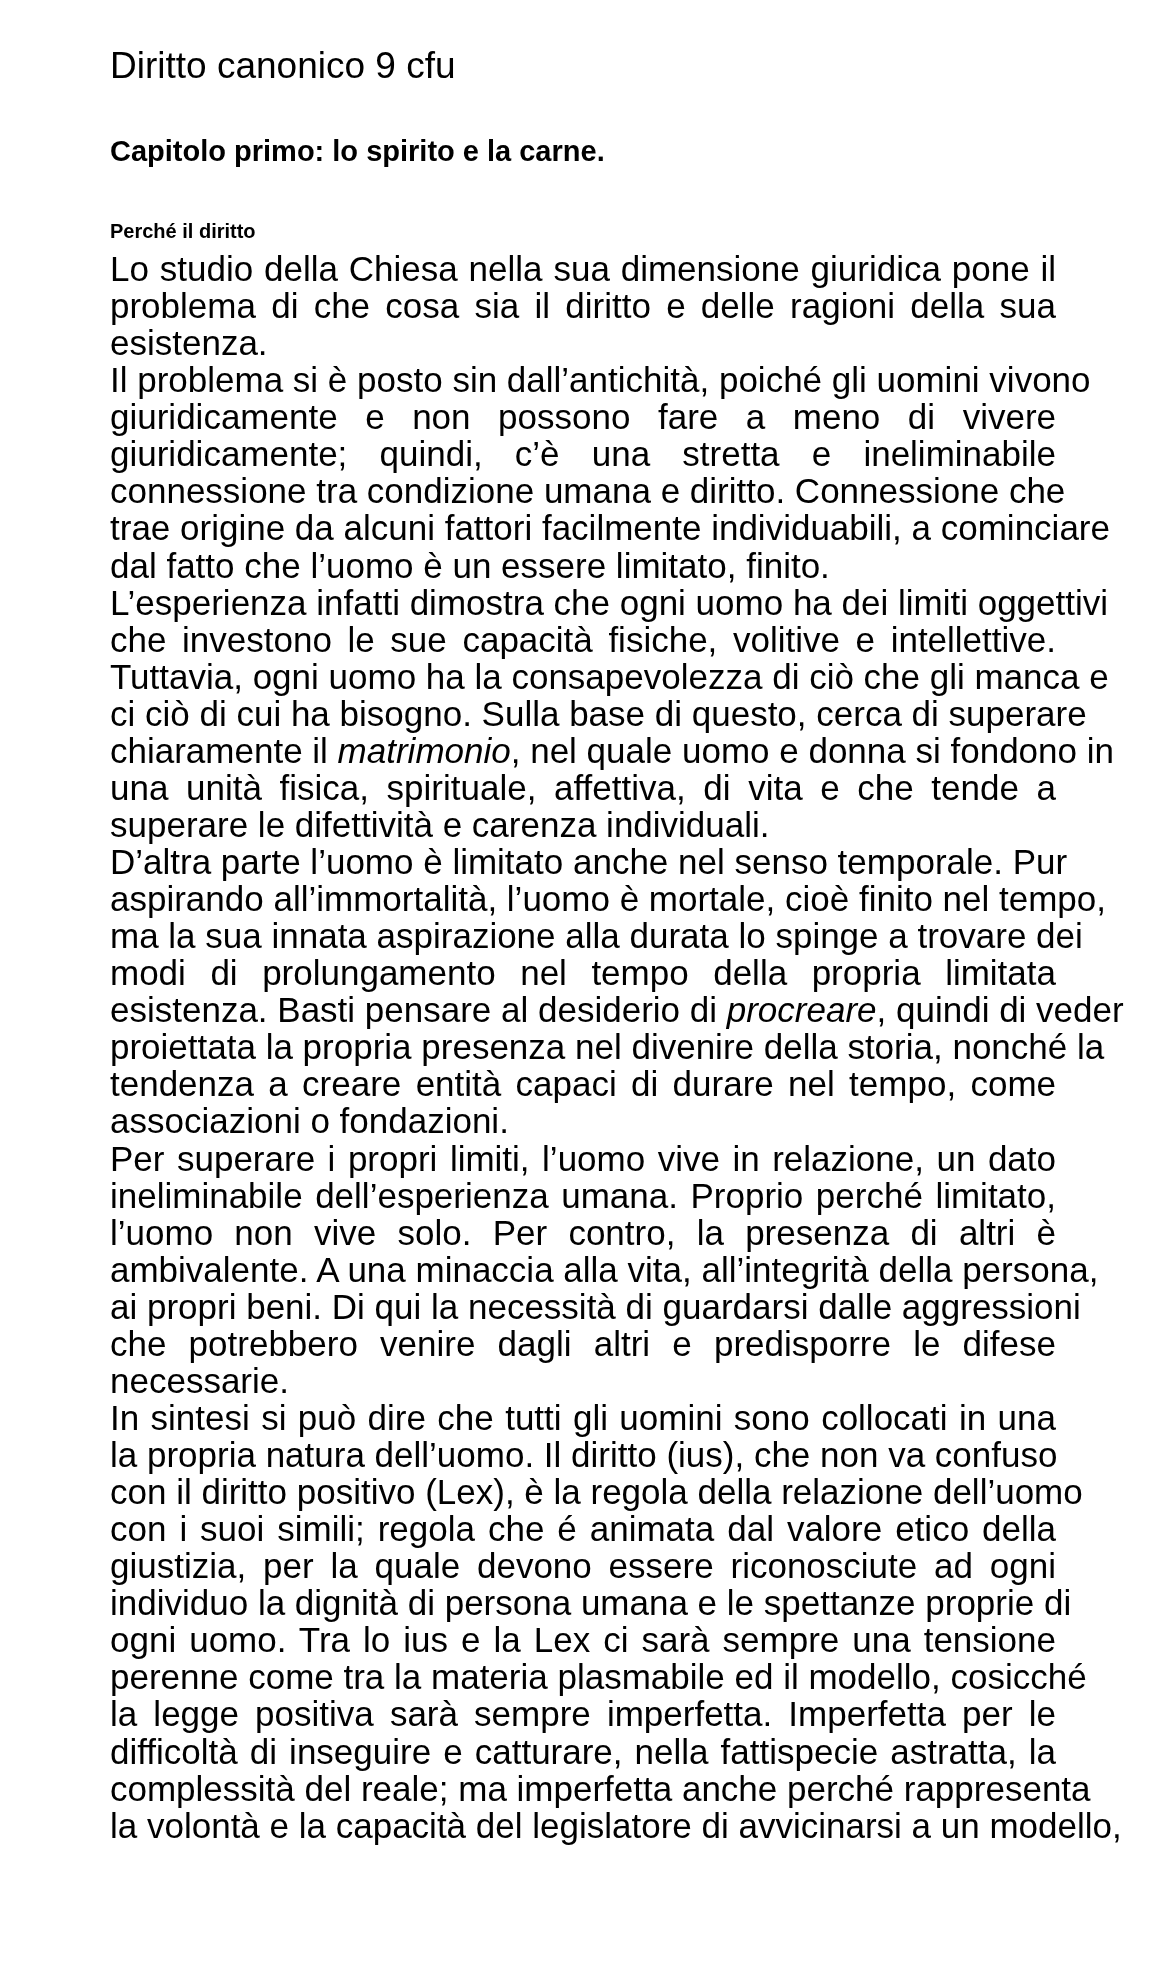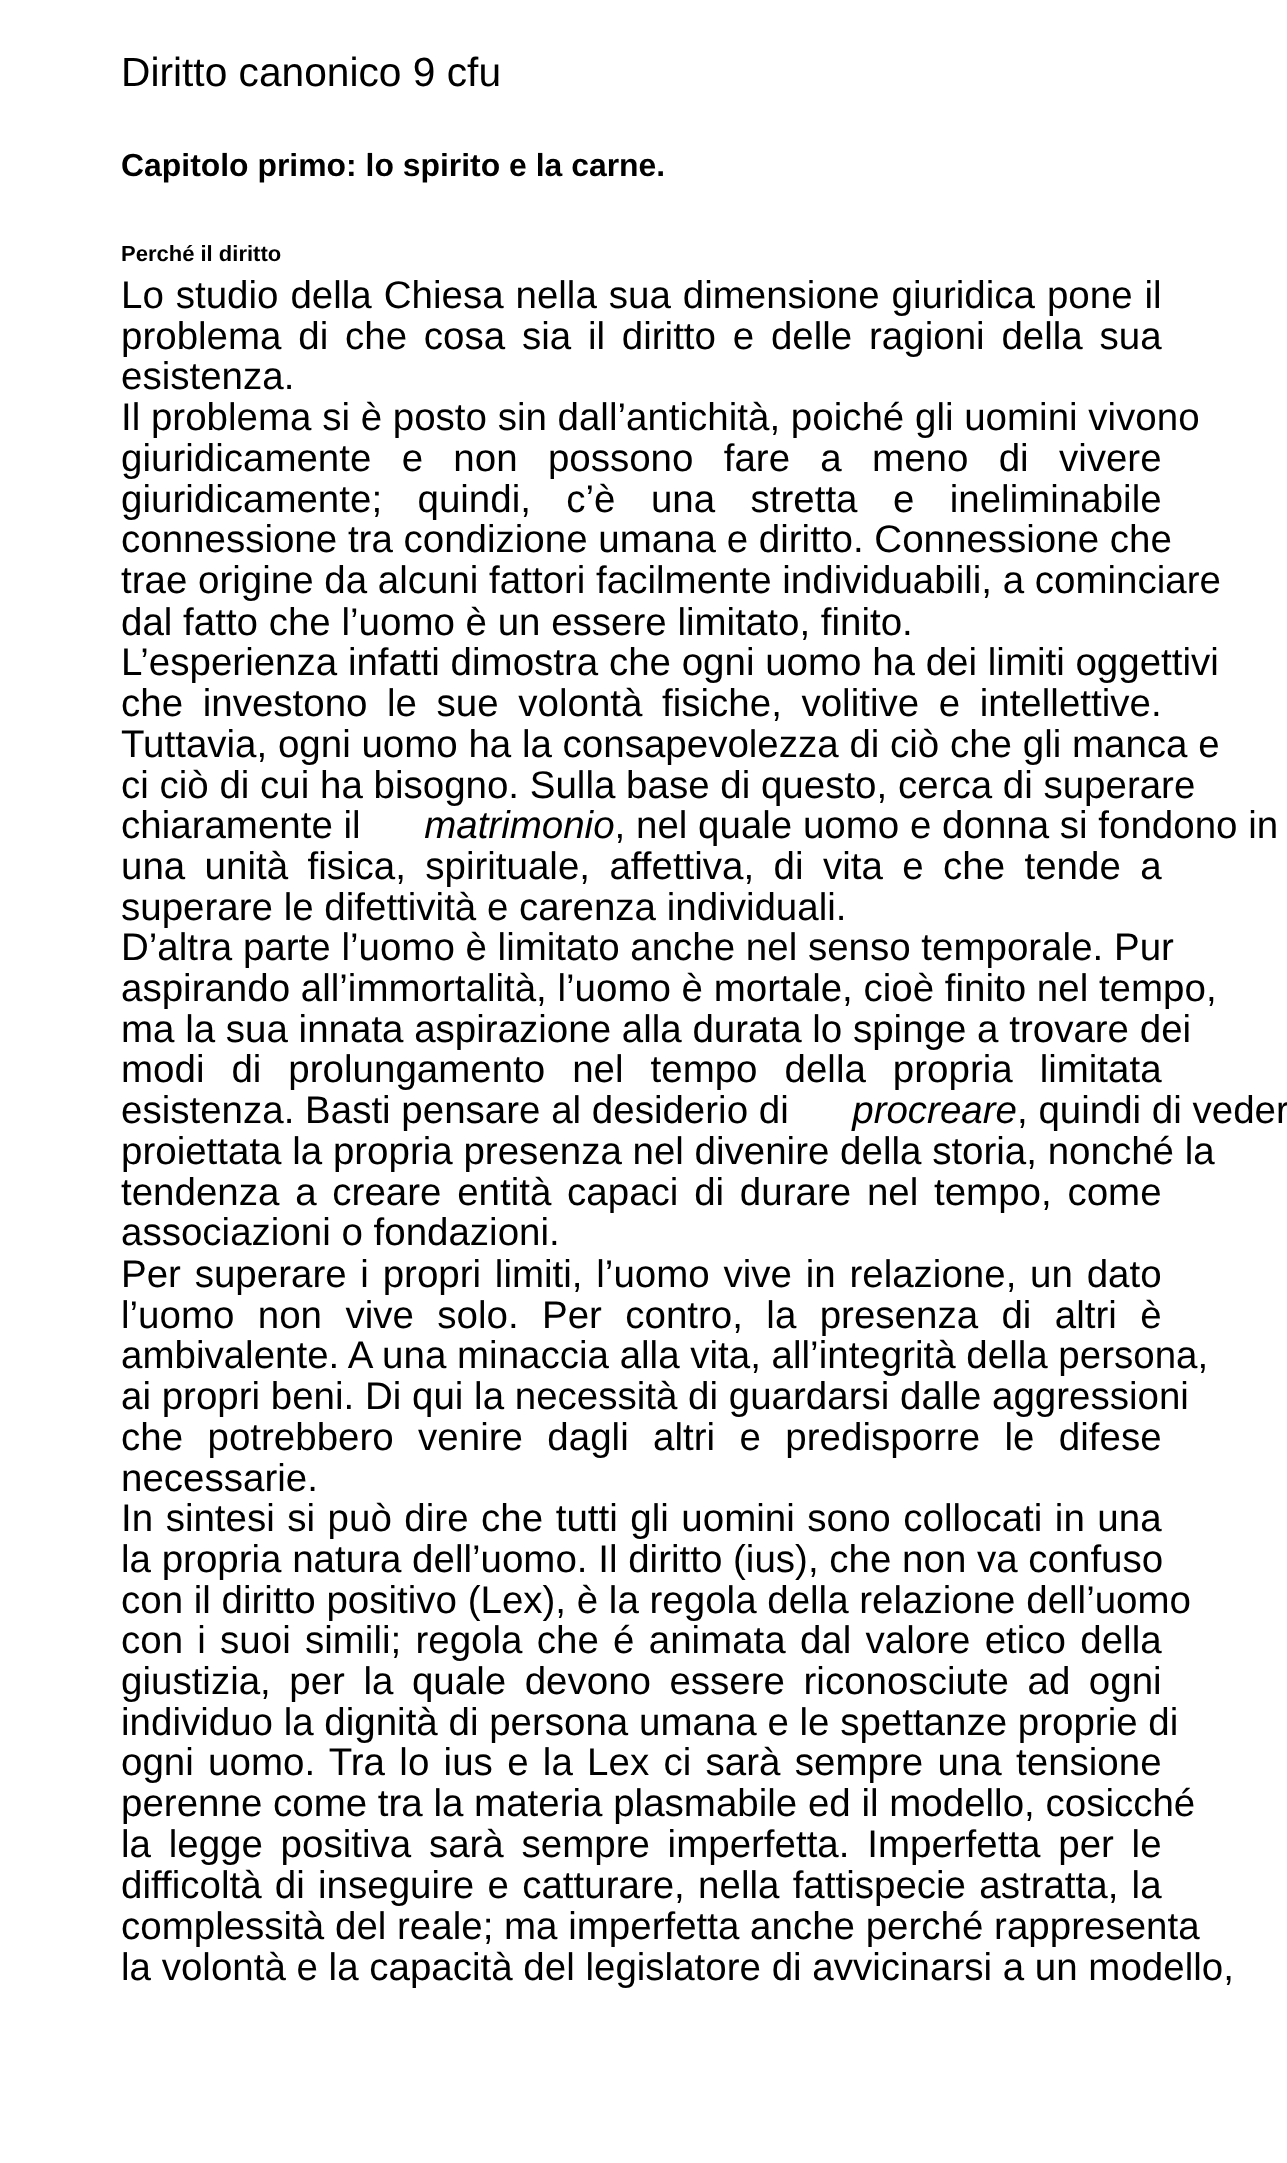--- a/index.html
+++ b/index.html
@@ -4,21 +4,21 @@
 <style>
   html, body { margin: 0; padding: 0; background: #ffffff; }
   body { width: 1170px; height: 1966px; overflow: hidden; position: relative; color: #000000; font-family: "Liberation Sans", sans-serif; }
   .doc { position: absolute; left: 110px; top: 0; width: 946px; }
   .title { position: absolute; left: 0; top: 40px; font-size: 37px; line-height: 52px; font-weight: 400; white-space: nowrap; }
   .chapter { position: absolute; left: 0; top: 133px; font-size: 29px; line-height: 37px; font-weight: 700; white-space: nowrap; }
   .section { position: absolute; left: 0; top: 213px; font-size: 20px; line-height: 37px; font-weight: 700; white-space: nowrap; }
   .body { position: absolute; left: 0; top: 250px; width: 946px; font-size: 35px; line-height: 37.07px; }
   .line { display: block; height: 37.07px; white-space: nowrap; text-align: justify; text-align-last: justify; overflow: visible; }
   .line.last { text-align: left; text-align-last: left; }
-  .line em { font-style: italic; margin-left: 48px; }
+  .line em { font-style: italic; }
 </style>
 </head>
 <body>
 
 <div class="doc">
   <div class="title">Diritto canonico 9 cfu</div>
   <div class="chapter">Capitolo primo: lo spirito e la carne.</div>
   <div class="section">Perché il diritto</div>
   <div class="body" id="body-text">
       <div>
@@ -29,39 +29,40 @@
       <div>
         <span class="line"><span>Il problema si è posto sin dall’antichità, poiché gli uomini vivono</span></span>
         <span class="line"><span>giuridicamente e non possono fare a meno di vivere</span></span>
         <span class="line"><span>giuridicamente; quindi, c’è una stretta e ineliminabile</span></span>
         <span class="line"><span>connessione tra condizione umana e diritto. Connessione che</span></span>
         <span class="line"><span>trae origine da alcuni fattori facilmente individuabili, a cominciare</span></span>
         <span class="line last"><span>dal fatto che l’uomo è un essere limitato, finito.</span></span>
       </div>
       <div>
         <span class="line"><span>L’esperienza infatti dimostra che ogni uomo ha dei limiti oggettivi</span></span>
-        <span class="line"><span>che investono le sue volontà fisiche, volitive e intellettive.</span></span>
+        <span class="line"><span>che investono le sue capacità fisiche, volitive e intellettive.</span></span>
         <span class="line"><span>Tuttavia, ogni uomo ha la consapevolezza di ciò che gli manca e</span></span>
         <span class="line"><span>ci ciò di cui ha bisogno. Sulla base di questo, cerca di superare</span></span>
         <span class="line"><span>chiaramente il </span><em>matrimonio</em><span>, nel quale uomo e donna si fondono in</span></span>
         <span class="line"><span>una unità fisica, spirituale, affettiva, di vita e che tende a</span></span>
         <span class="line last"><span>superare le difettività e carenza individuali.</span></span>
       </div>
       <div>
         <span class="line"><span>D’altra parte l’uomo è limitato anche nel senso temporale. Pur</span></span>
         <span class="line"><span>aspirando all’immortalità, l’uomo è mortale, cioè finito nel tempo,</span></span>
         <span class="line"><span>ma la sua innata aspirazione alla durata lo spinge a trovare dei</span></span>
         <span class="line"><span>modi di prolungamento nel tempo della propria limitata</span></span>
         <span class="line"><span>esistenza. Basti pensare al desiderio di </span><em>procreare</em><span>, quindi di veder</span></span>
         <span class="line"><span>proiettata la propria presenza nel divenire della storia, nonché la</span></span>
         <span class="line"><span>tendenza a creare entità capaci di durare nel tempo, come</span></span>
         <span class="line last"><span>associazioni o fondazioni.</span></span>
       </div>
       <div>
         <span class="line"><span>Per superare i propri limiti, l’uomo vive in relazione, un dato</span></span>
+        <span class="line"><span>ineliminabile dell’esperienza umana. Proprio perché limitato,</span></span>
         <span class="line"><span>l’uomo non vive solo. Per contro, la presenza di altri è</span></span>
         <span class="line"><span>ambivalente. A una minaccia alla vita, all’integrità della persona,</span></span>
         <span class="line"><span>ai propri beni. Di qui la necessità di guardarsi dalle aggressioni</span></span>
         <span class="line"><span>che potrebbero venire dagli altri e predisporre le difese</span></span>
         <span class="line last"><span>necessarie.</span></span>
       </div>
       <div>
         <span class="line"><span>In sintesi si può dire che tutti gli uomini sono collocati in una</span></span>
         <span class="line"><span>la propria natura dell’uomo. Il diritto (ius), che non va confuso</span></span>
         <span class="line"><span>con il diritto positivo (Lex), è la regola della relazione dell’uomo</span></span>

